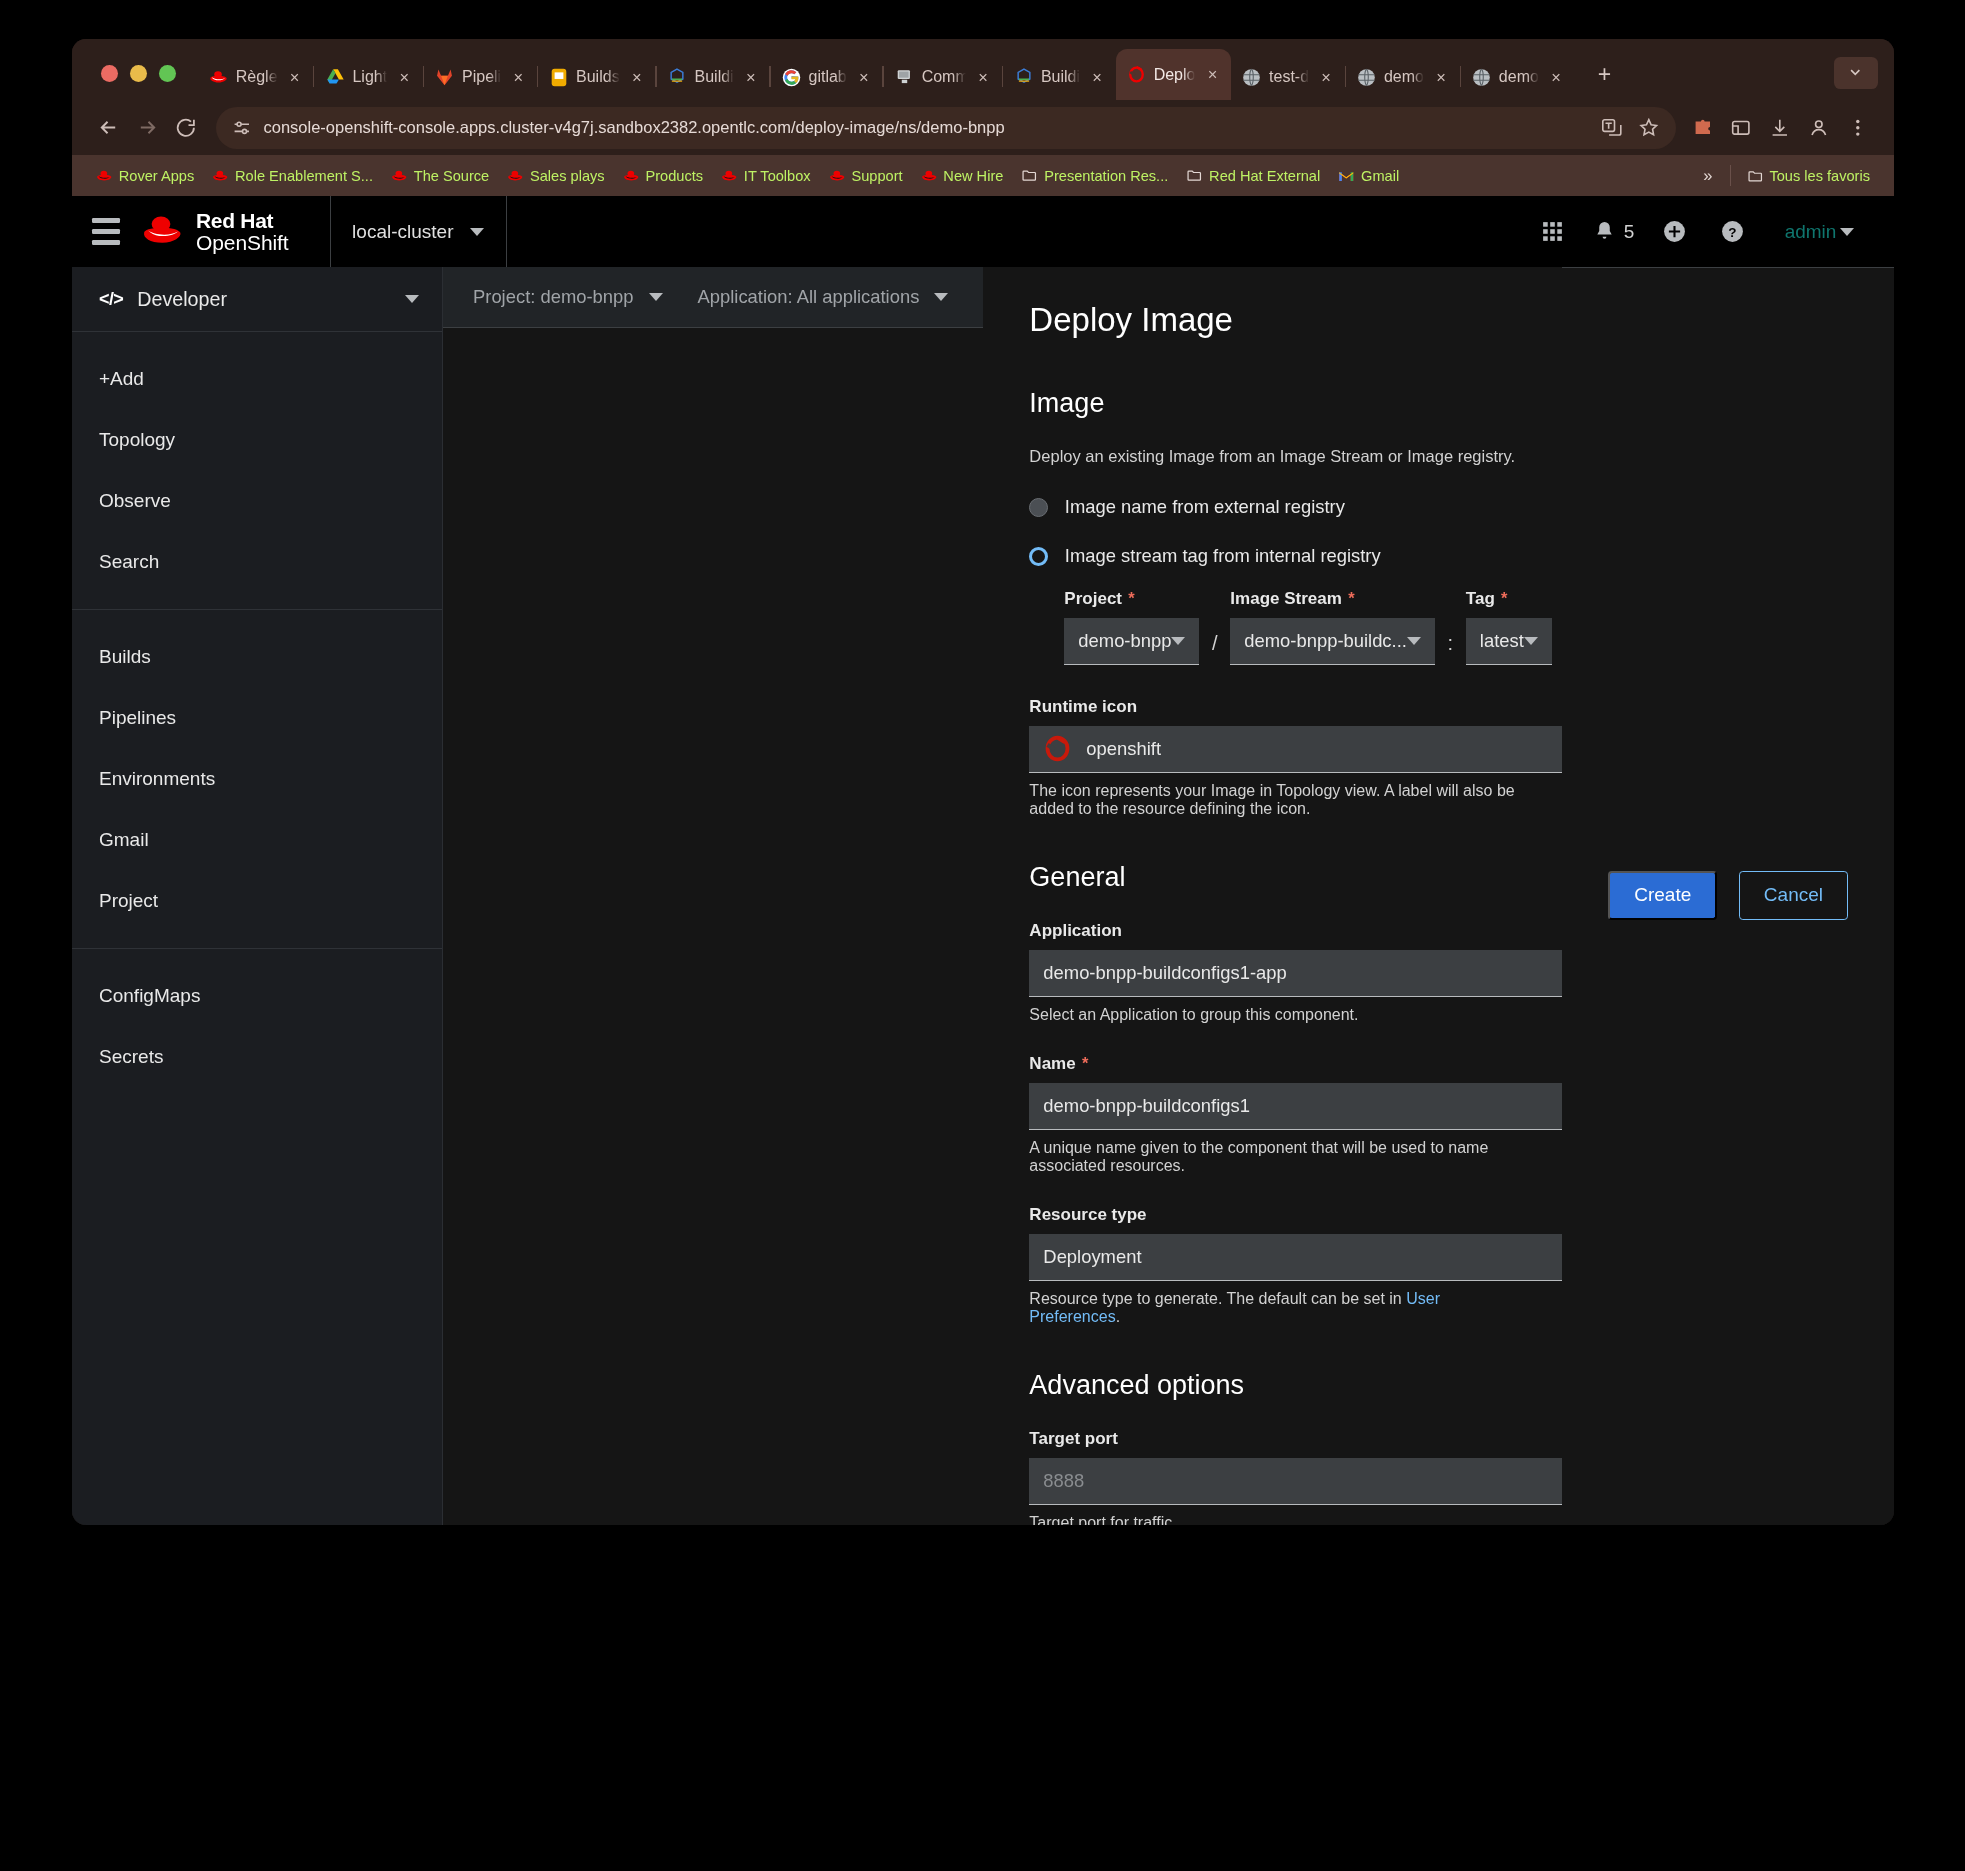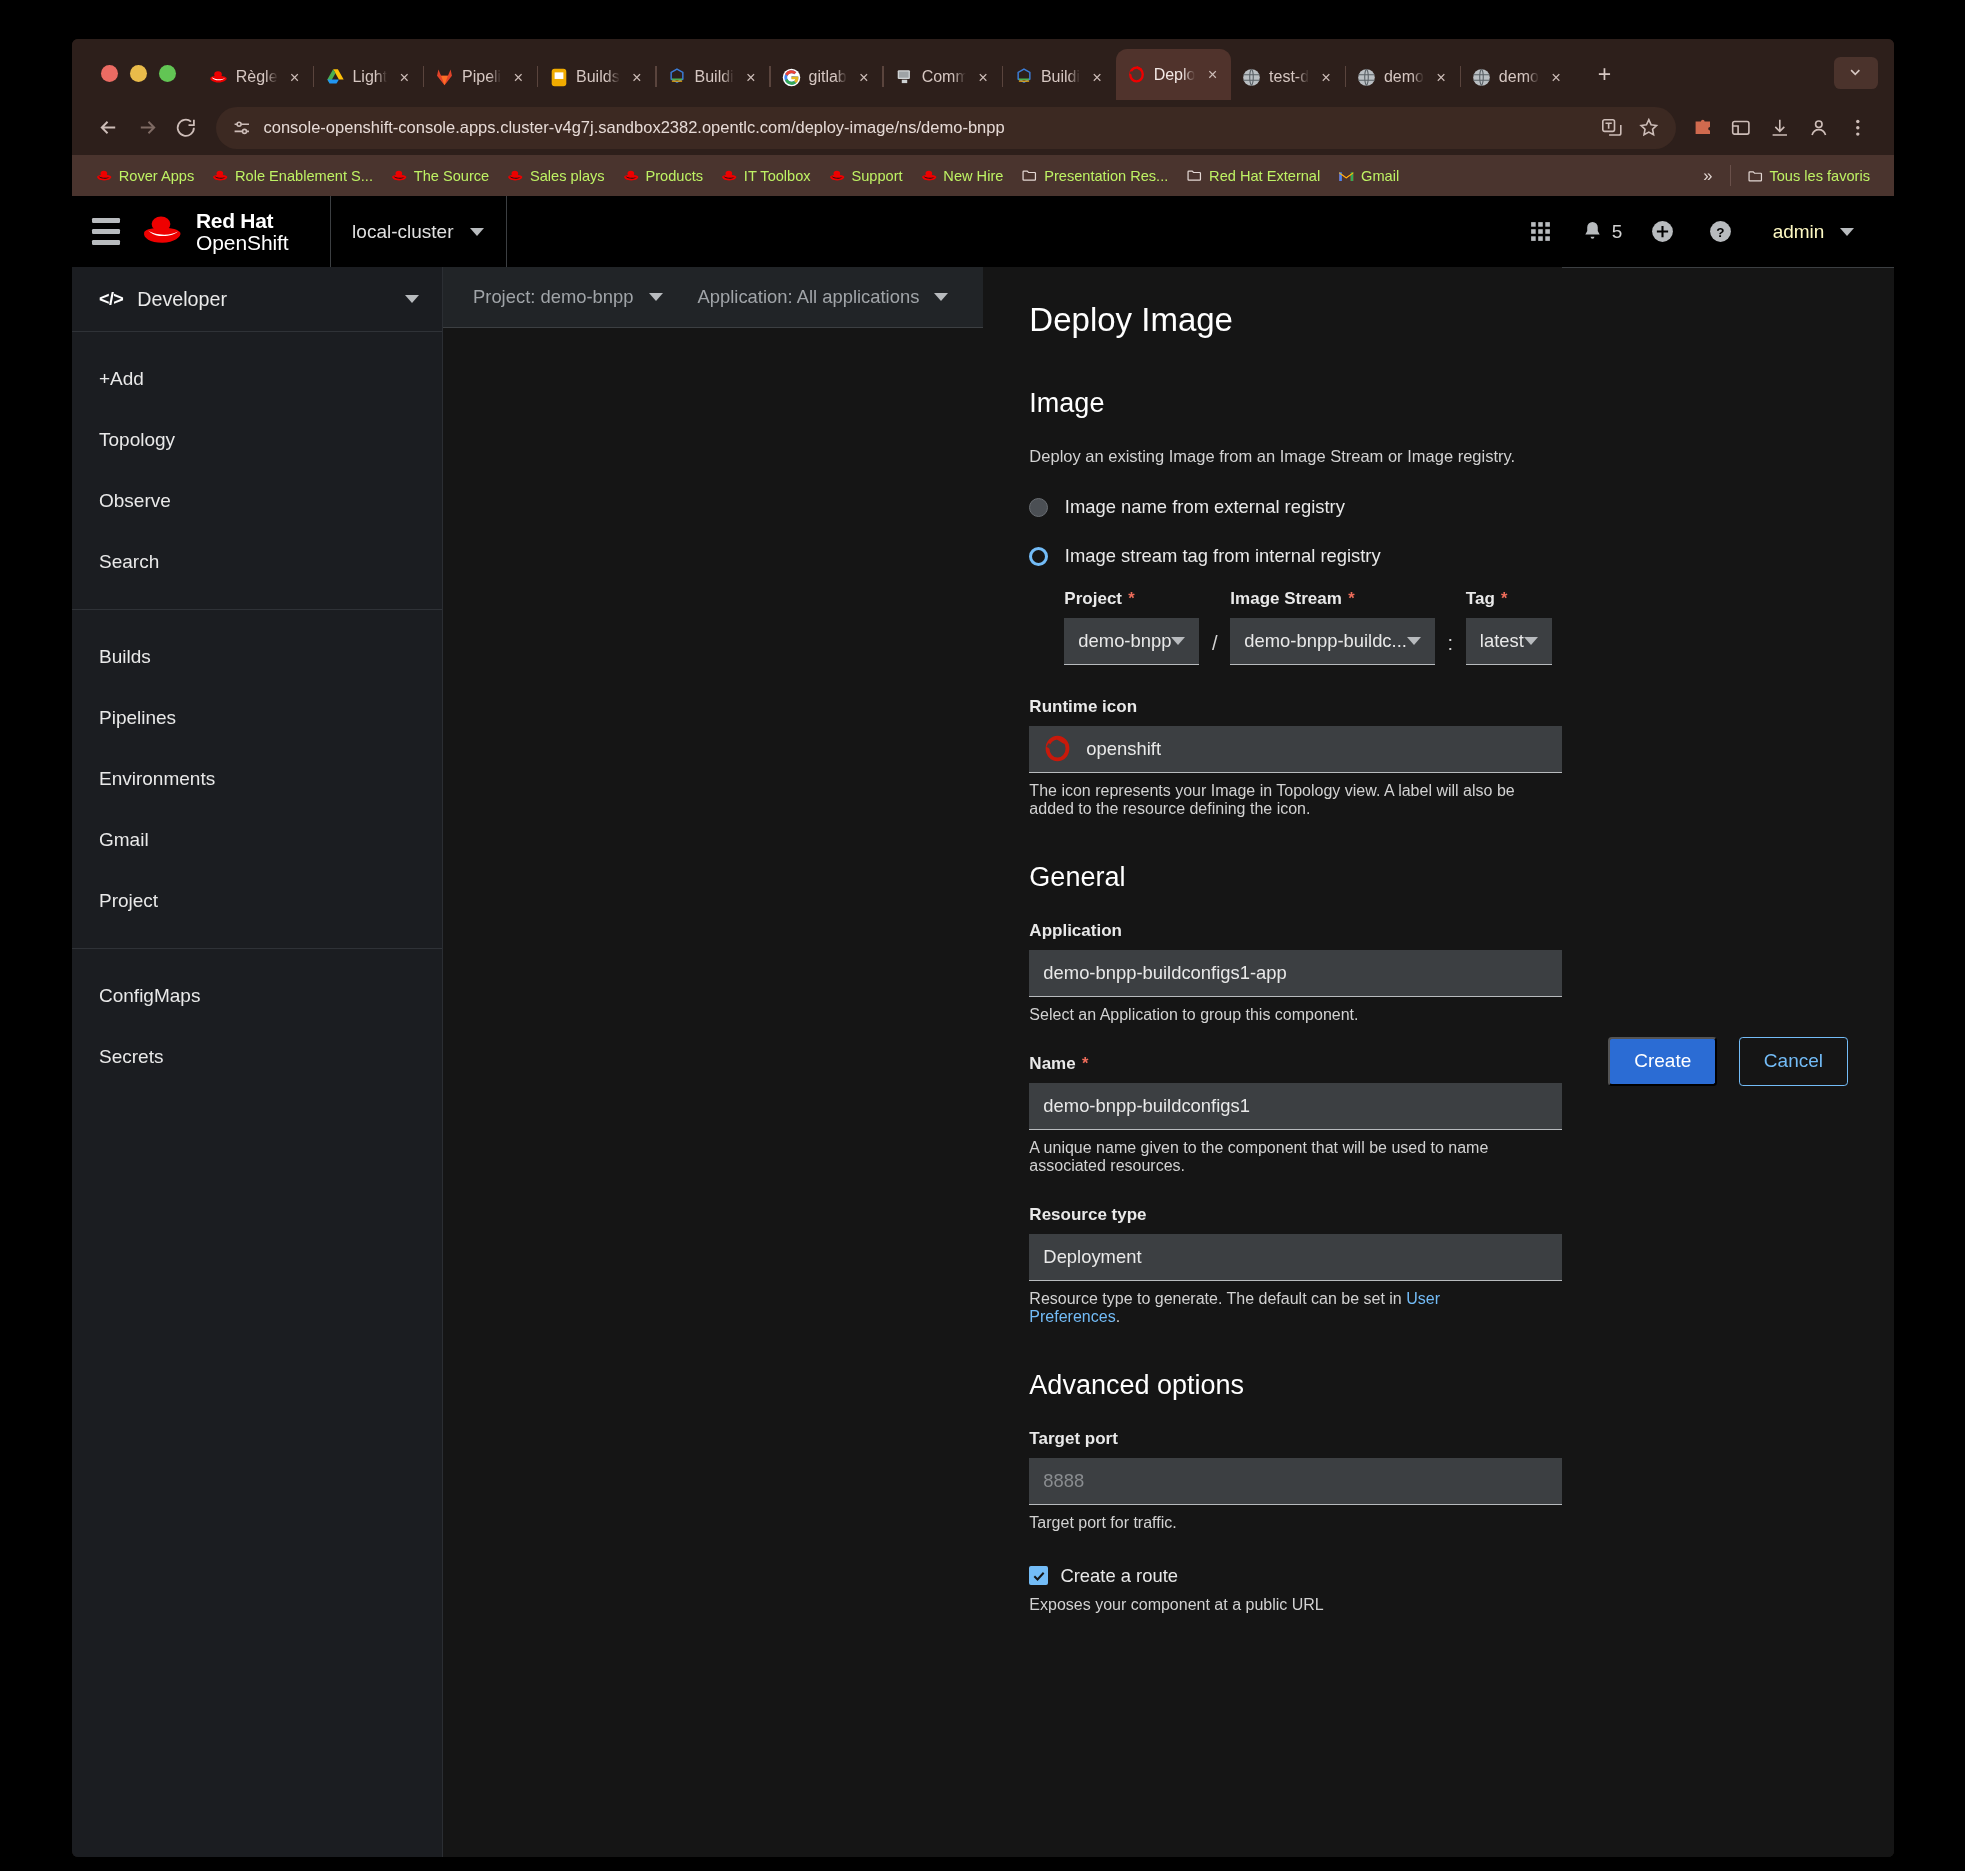--- a/index.html
+++ b/index.html
@@ -7,23 +7,23 @@
     width: 1965px; height: 1871px;
     background: #000;
     font-family: "Liberation Sans", sans-serif;
     overflow: hidden;
   }
 
   
   .browser-window {
     position: absolute;
     left: 72px; top: 39px;
-    width: 1822px; height: 1818px;
+    width: 1822px; height: 1486px;
     background: #2d1f1b;
-    border-radius: 6px;
+    border-radius: 14px;
     overflow: hidden;
     display: flex; flex-direction: column;
   }
 
   
   .tabstrip {
     height: 61px;
     background: #2d1f1b;
     display: flex; align-items: flex-end;
     padding: 0 0 0 16.5px;
@@ -135,21 +135,21 @@
   .cluster-sel {
     margin-left: 18px; padding: 0 21.6px; height: 71px;
     display:flex; align-items:center; gap: 16.5px;
     border-left: 1.3px solid #3c3f42; border-right: 1.3px solid #3c3f42;
     color: #e0e0e0; font-size: 19px;
   }
   .caret-dn { width:0;height:0;border-left:7px solid transparent;border-right:7px solid transparent;border-top:8.2px solid #b8bbbe; }
   .mh-right { margin-left: auto; display:flex; align-items:center; gap: 0; }
   .mh-btn { width: 58px; height: 58px; display:flex; align-items:center; justify-content:center; color:#b8bbbe; }
   .notif { display:flex; align-items:center; gap: 7.6px; padding: 0 11.4px; color:#d2d2d2; font-size: 19px; }
-  .user { display:flex; align-items:center; gap: 16px; padding: 0 18px 0 23px; color:#fef9c3; font-size: 19px; justify-content: center; }
+  .user { display:flex; align-items:center; gap: 4px; padding: 0 18px 0 23px; color:#0f766e; font-size: 19px; justify-content: center; }
 
   .body-row { flex: 1 1 auto; display: flex; min-height: 0; }
 
   
   .sidebar {
     width: 371px; background: #1b1d21; flex: 0 0 auto;
     border-right: 1.3px solid #2b2e33;
     display: flex; flex-direction: column;
   }
   .perspective {

